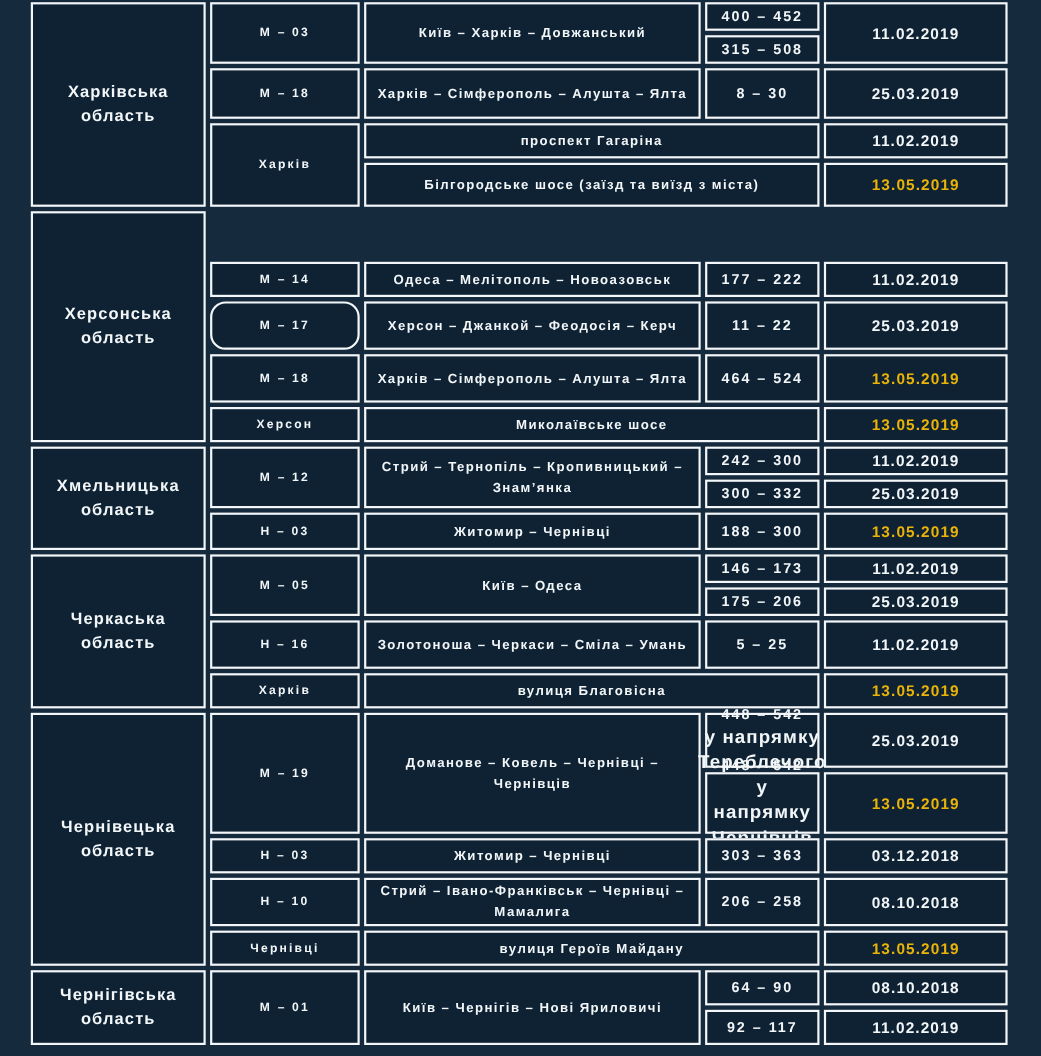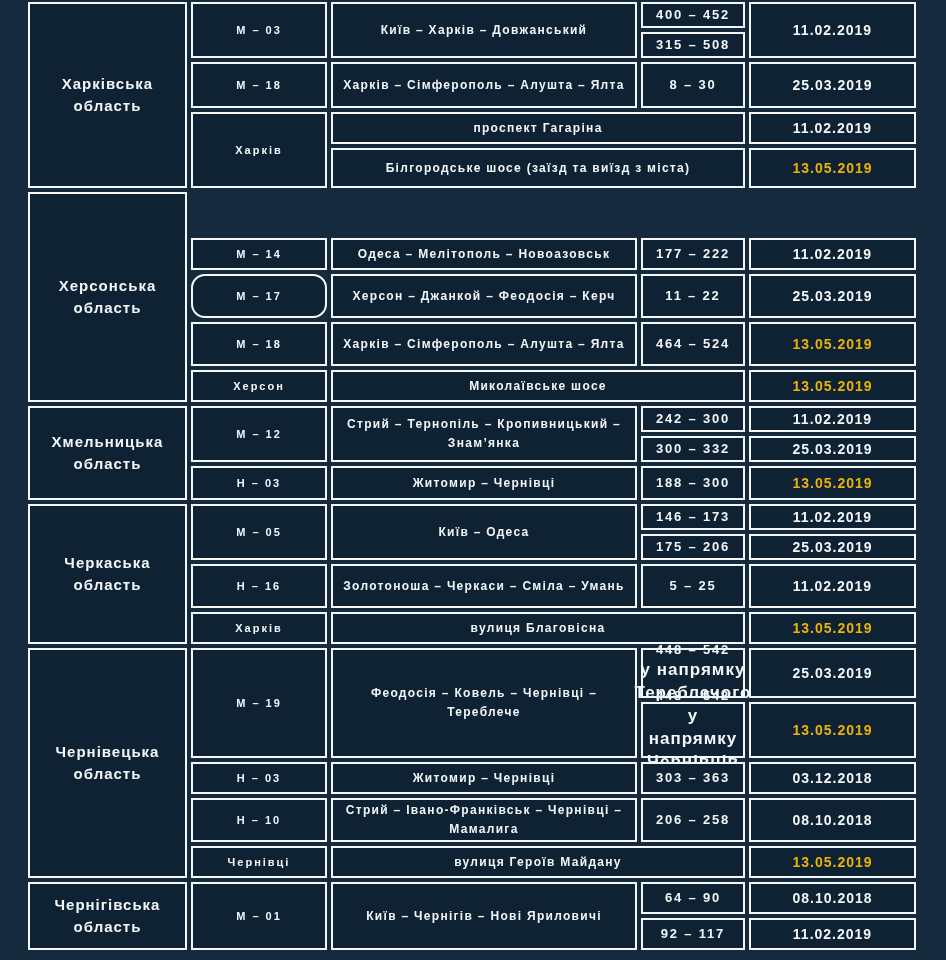--- a/index.html
+++ b/index.html
@@ -137,21 +137,21 @@
       <div class="cell date red" style="grid-column:4;grid-row:4;">13.05.2019</div>
     </div>
   </div>
 
   <div class="section">
     <div class="cell region">
         <span>Чернівецька область</span>
       </div>
     <div class="sgrid" style="grid-template-rows:50px 56px 32px 44px 32px;">
       <div class="cell road" style="grid-column:1;grid-row:1/3;">М – 19</div>
-      <div class="cell route" style="grid-column:2;grid-row:1/3;">Феодосія – Ковель – Чернівці – Тереблече</div>
+      <div class="cell route" style="grid-column:2;grid-row:1/3;">Доманове – Ковель – Чернівці – Чернівців</div>
       <div class="cell km" style="grid-column:3;grid-row:1;">
         <span>448 – 542</span>
         <span class="km-note">у напрямку Тереблечого</span>
       </div>
       <div class="cell date" style="grid-column:4;grid-row:1;">25.03.2019</div>
       <div class="cell km" style="grid-column:3;grid-row:2;">
         <span>448 – 542</span>
         <span class="km-note">у напрямку Чернівців</span>
       </div>
       <div class="cell date red" style="grid-column:4;grid-row:2;">13.05.2019</div>

